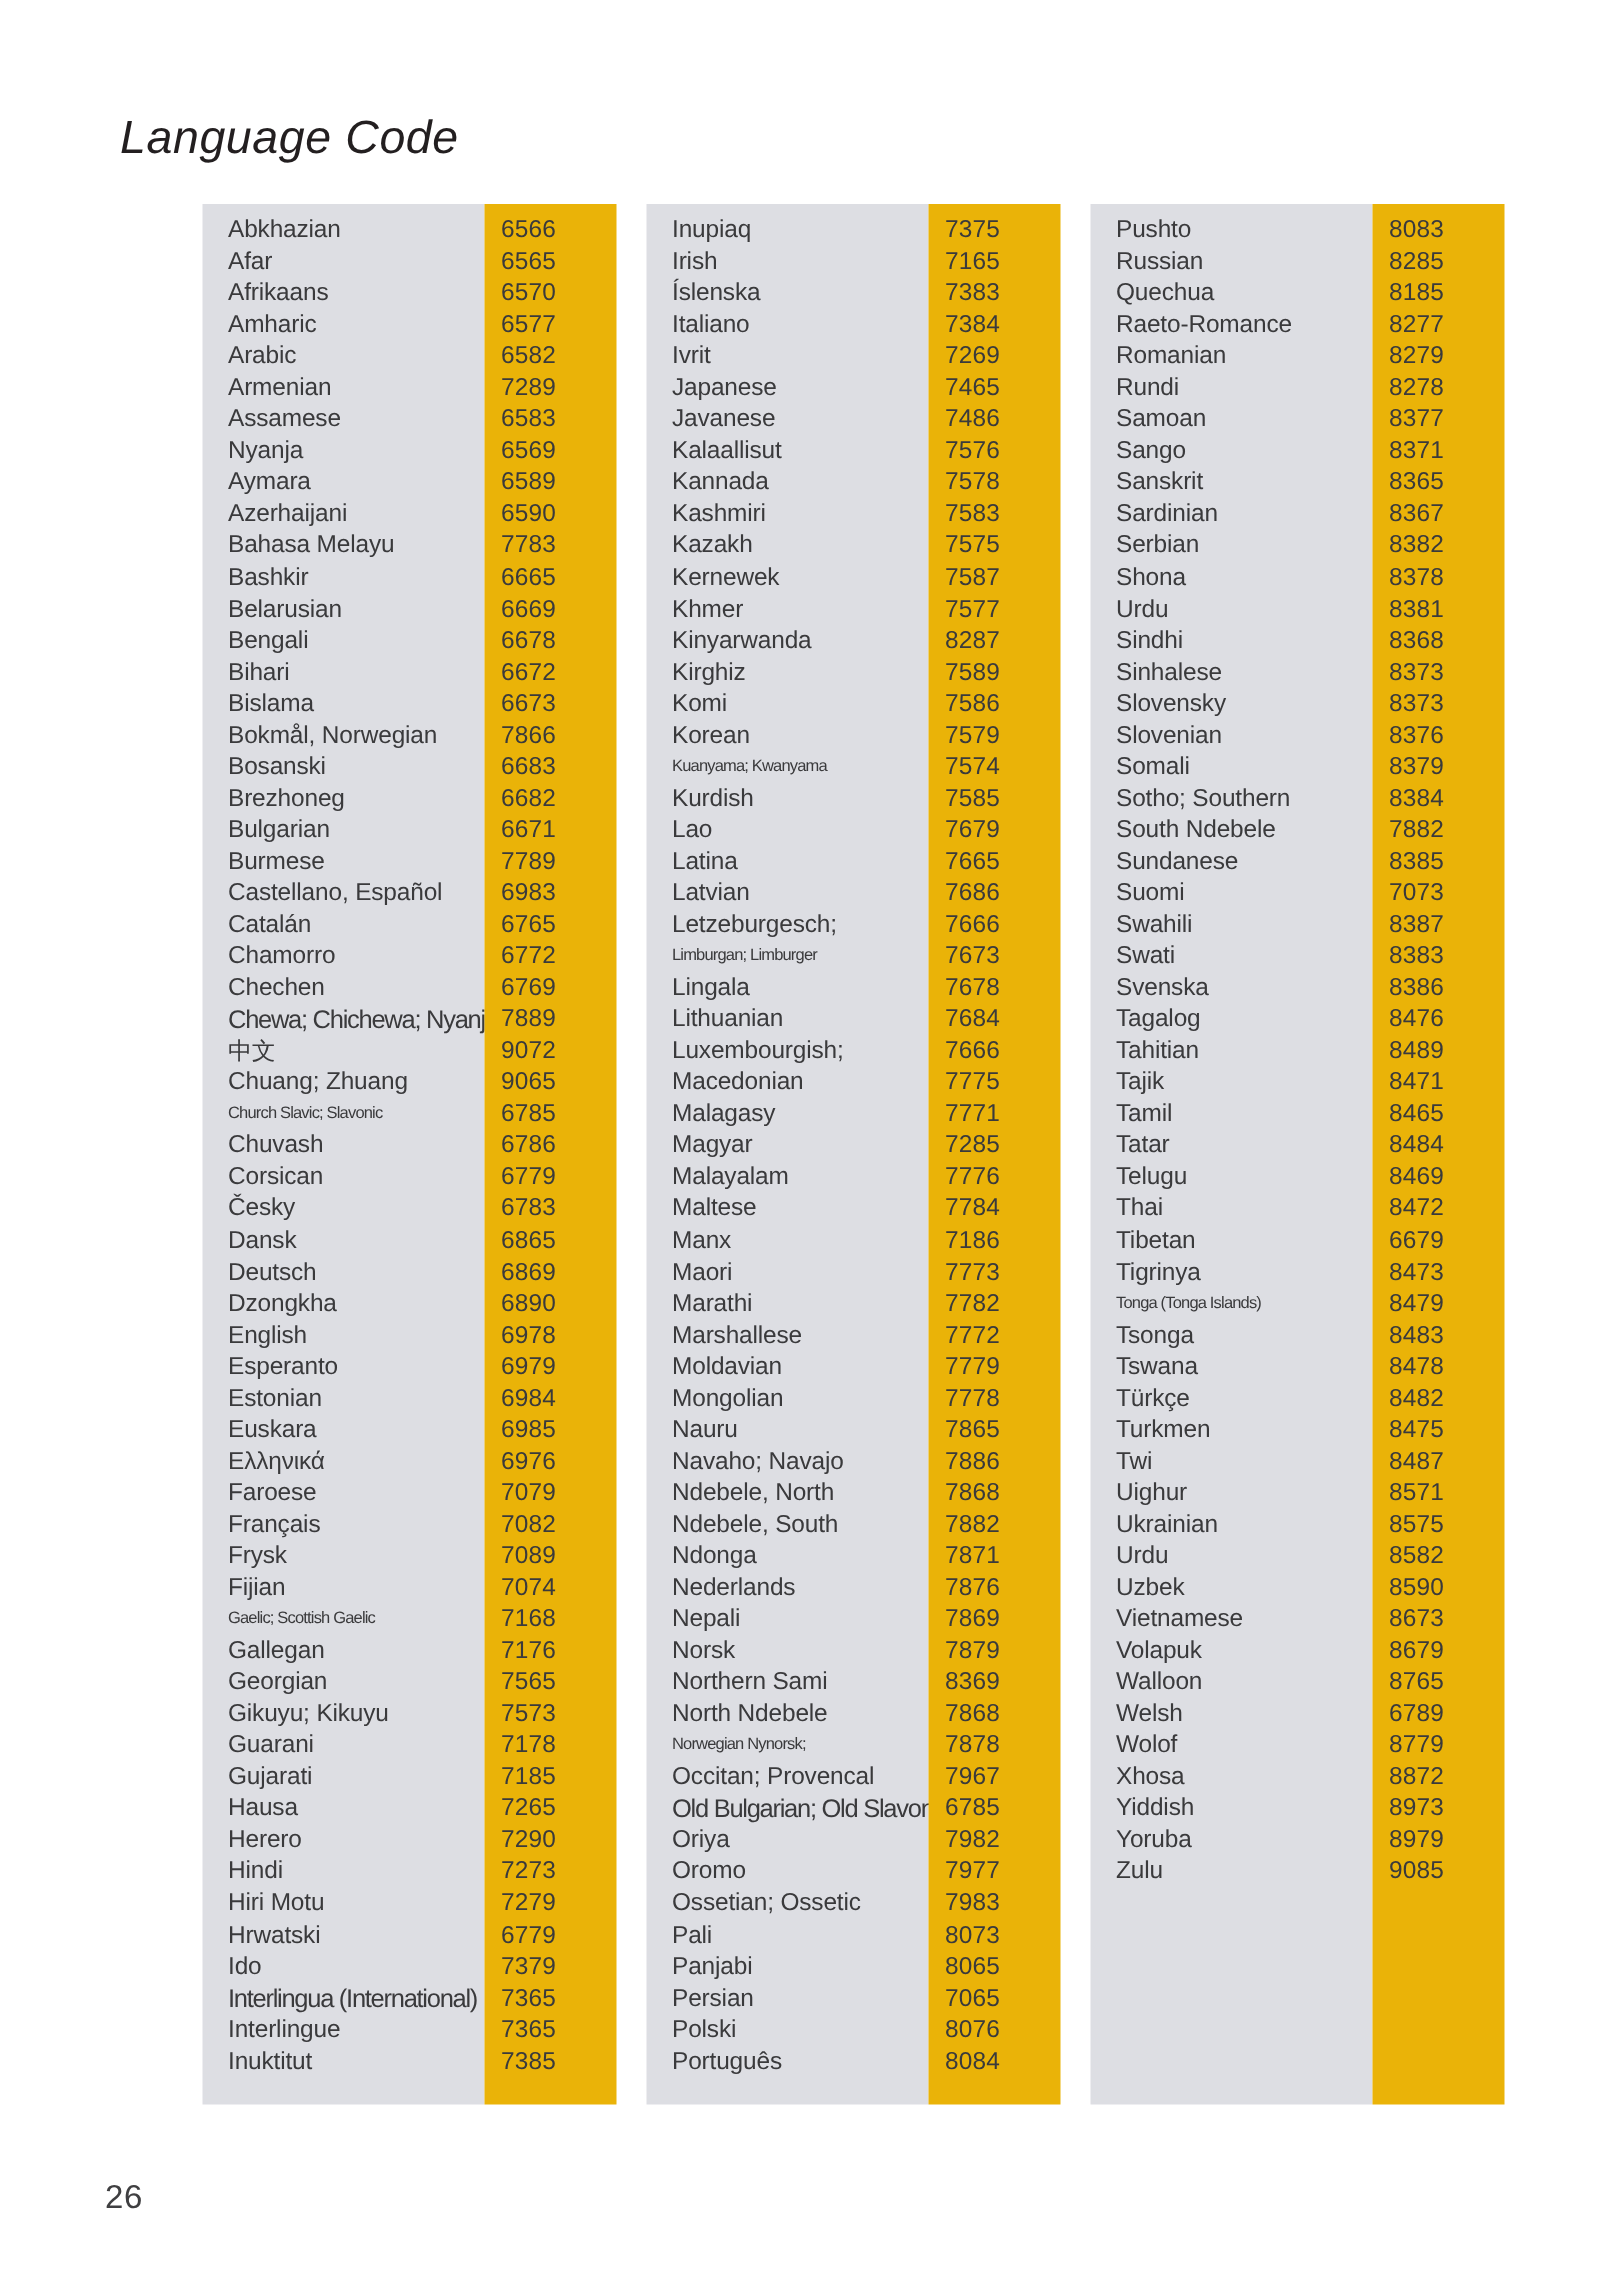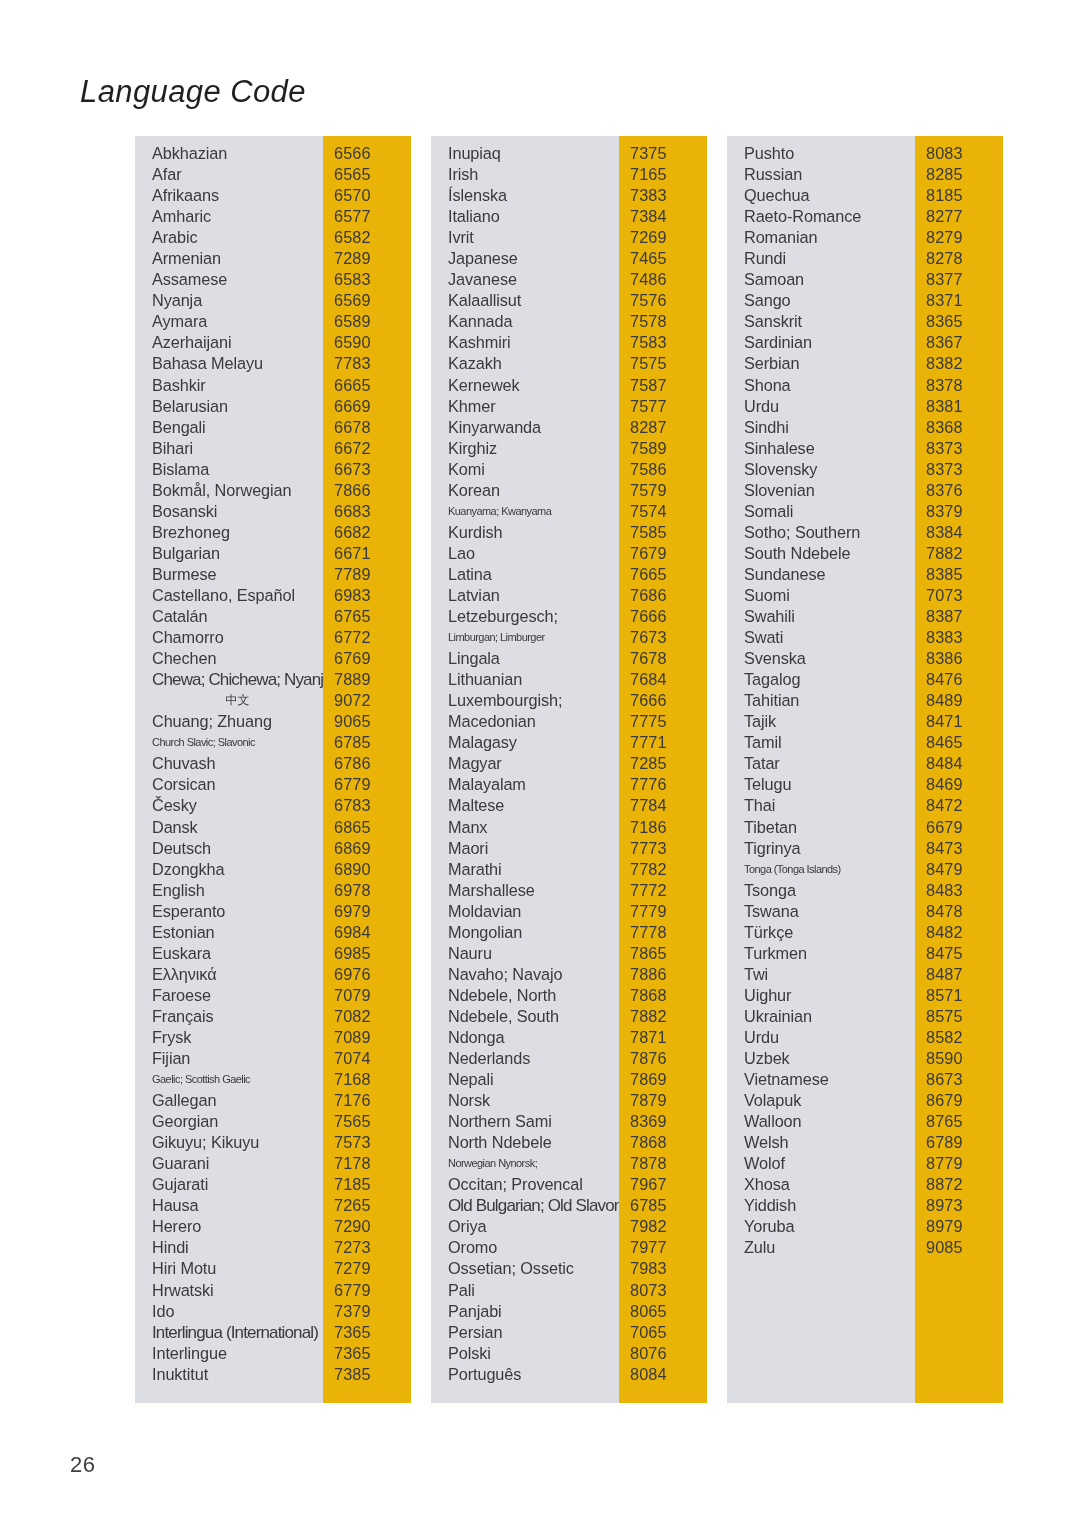--- a/index.html
+++ b/index.html
@@ -99,22 +99,21 @@
     letter-spacing: -0.85px;
     font-size: 17px;
   }
 
   .row-code {
     letter-spacing: 0.1px;
   }
 
   .row-name.cjk {
     font-family: "DejaVu Sans", sans-serif;
-    font-size: 12px;
-    text-align: center;
+    font-size: 16px;
   }
 
   
   #page-number {
     position: absolute;
     left: 70px;
     top: 1452px;
     font-size: 22px;
     color: #3f3f41;
     font-family: "Liberation Sans", sans-serif;

